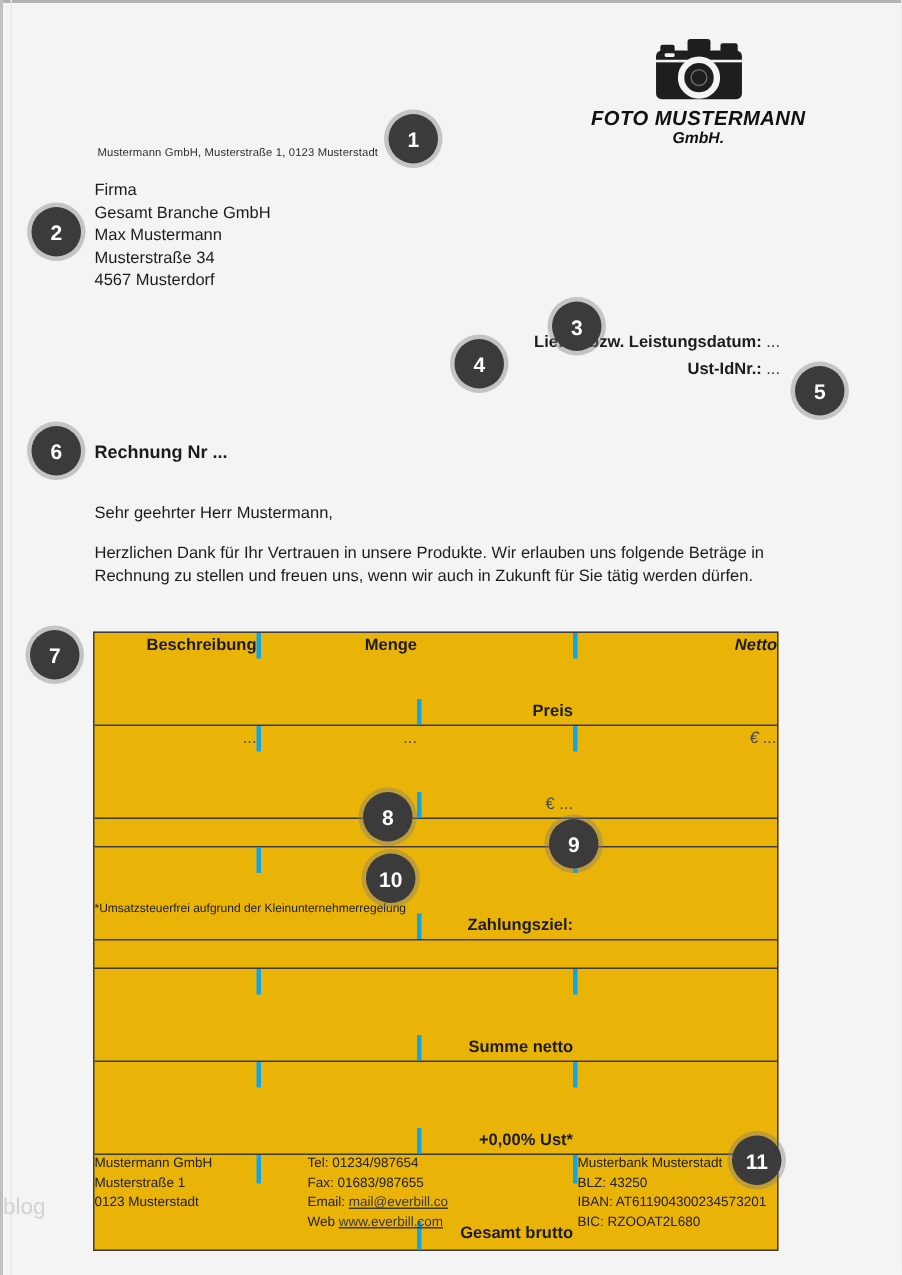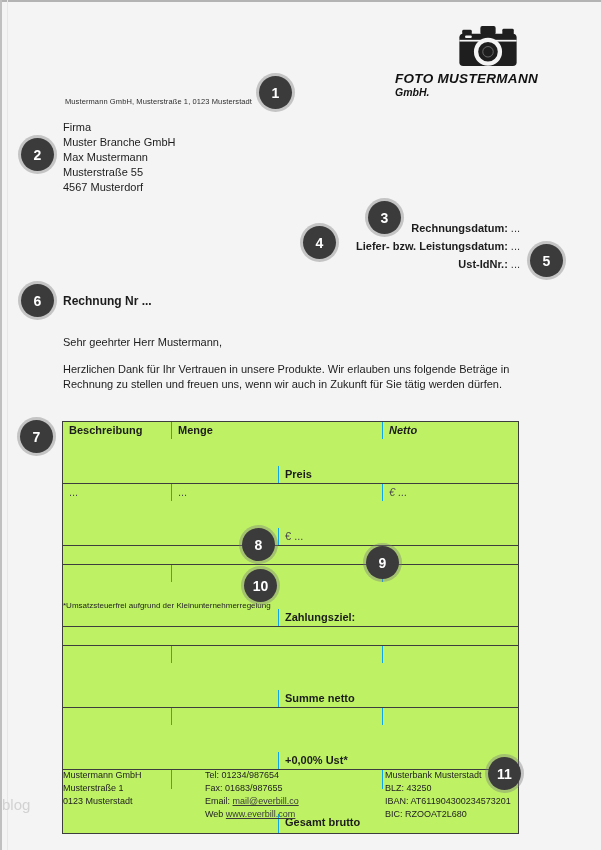--- a/index.html
+++ b/index.html
@@ -7,44 +7,44 @@
     position:relative; width:601px; height:850px; margin:0 auto;
     background:#f4f4f4; overflow:hidden;
     font-family:"Liberation Sans","DejaVu Sans",sans-serif;
     color:#1c1c1c;
   }
   .edge-top { position:absolute; left:0; top:0; width:601px; height:2px; background:#b3b3b3; }
   .edge-left { position:absolute; left:0; top:0; width:2px; height:850px; background:#c0c0c0; }
   .edge-left2 { position:absolute; left:7px; top:0; width:1px; height:850px; background:#e7e7e7; }
 
   
-  .logo { position:absolute; left:395px; top:26px; width:185px; }
+  .logo { position:absolute; left:373px; top:26px; width:185px; text-align:center; }
   .logo svg { display:block; margin:0 auto; }
   .logo-title { margin-top:3px; font-size:13.5px; font-weight:bold; font-style:italic; letter-spacing:0.3px; color:#111; }
   .logo-sub { font-size:10.5px; font-weight:bold; font-style:italic; color:#111; }
 
   .sender-line { position:absolute; left:65px; top:97px; font-size:7.5px; color:#2e2e2e; letter-spacing:0.1px; }
 
   .recipient { position:absolute; left:63px; top:120px; font-size:11px; line-height:15px; }
 
   .meta { position:absolute; right:81px; top:219px; text-align:right; font-size:11px; line-height:18px; }
   .meta b { font-weight:bold; }
   .meta .val { margin-left:3px; color:#333; }
 
   .invoice-title { position:absolute; left:63px; top:294px; font-size:12px; font-weight:bold; }
 
   .salutation { position:absolute; left:63px; top:336px; font-size:11px; }
   .intro { position:absolute; left:63px; top:362px; width:447px; font-size:11px; line-height:15.3px; }
 
   
-  .inv-table { position:absolute; left:62px; top:421px; width:455px; border:1px solid #3d3d3d; background:#bef264; }
+  .inv-table { position:absolute; left:62px; top:421px; width:455px; border:1px solid #3d3d3d; background:#eab308;text-align:right; }
   .t-row { display:flex; border-top:1px solid #3d3d3d; }
   .t-row:first-child { border-top:none; }
   .t-cell { box-sizing:border-box; padding:2px 0 0 6px; font-size:11px; overflow:hidden; white-space:nowrap; }
-  .t-cell + .t-cell { border-left:1px solid #0ea5e9; }
+  .t-cell + .t-cell { border-left:3px solid #0ea5e9; }
   .c1 { width:108px; } .c2 { width:107px; } .c3 { width:104px;margin-top:44px; } .c4 { flex:1;font-style:italic; }
   .c34 { flex:1; }
   .h17 .t-cell { height:17px; } .h18 .t-cell { height:18px; } .h19 .t-cell { height:19px; }
   .bold { font-weight:bold; }
   .muted { color:#4a4a4a; }
 
   .footnote { position:absolute; left:63px; top:601px; font-size:8px; color:#222; }
   .closing1 { position:absolute; left:63px; top:627px; font-size:11px; }
   .closing2 { position:absolute; left:63px; top:656px; font-size:11px; line-height:14.5px; }
 
@@ -85,28 +85,27 @@
       </svg>
     </span>
     <div class="logo-title">FOTO MUSTERMANN</div>
     <div class="logo-sub">GmbH.</div>
   </div>
 
   <div class="sender-line">Mustermann GmbH, Musterstraße 1,  0123 Musterstadt</div>
 
   <div class="recipient">
     <div>Firma</div>
-    <div>Muster Branche GmbH</div>
+    <div>Gesamt Branche GmbH</div>
     <div>Max Mustermann</div>
-    <div>Musterstraße 55</div>
+    <div>Musterstraße 34</div>
     <div>4567 Musterdorf</div>
   </div>
 
   <div class="meta">
-    <div><b>Rechnungsdatum:</b><span class="val">...</span></div>
     <div><b>Liefer- bzw. Leistungsdatum:</b><span class="val">...</span></div>
     <div><b>Ust-IdNr.:</b><span class="val">...</span></div>
   </div>
 
   <div class="invoice-title">Rechnung Nr ...</div>
 
   <div class="salutation">Sehr geehrter Herr Mustermann,</div>
   <div class="intro">Herzlichen Dank für Ihr Vertrauen in unsere Produkte. Wir erlauben uns folgende Beträge in Rechnung zu stellen und freuen uns, wenn wir auch in Zukunft für Sie tätig werden dürfen.</div>
 
   <div class="inv-table">

